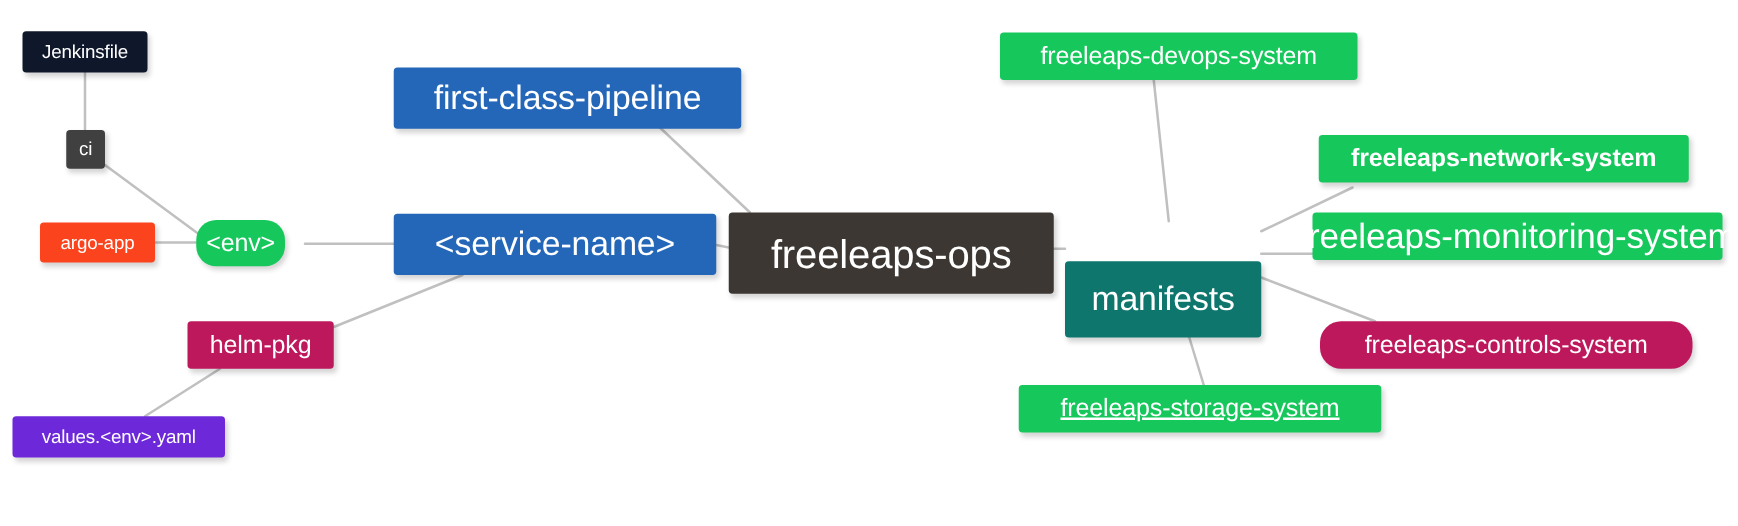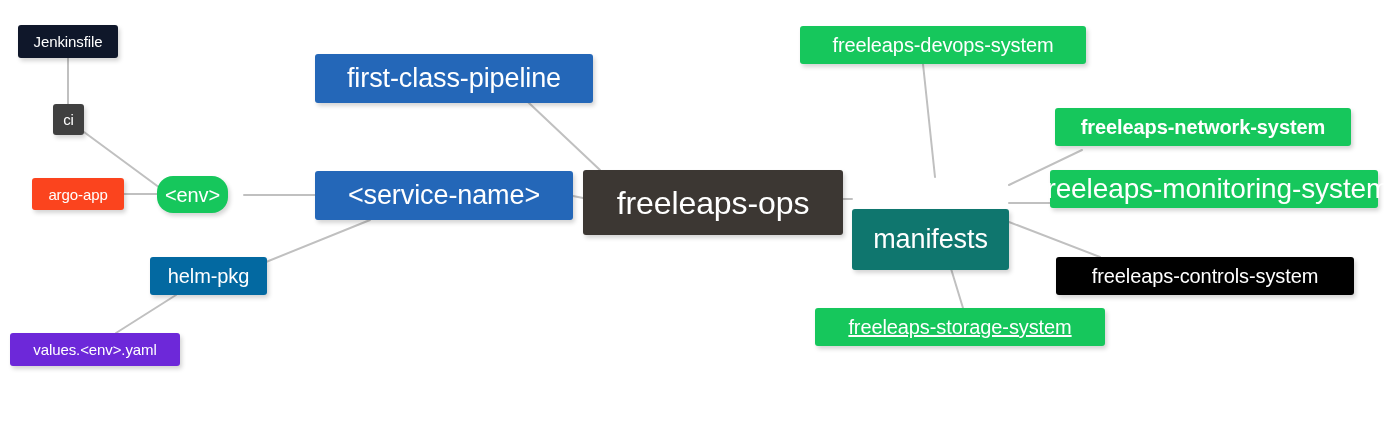--- a/index.html
+++ b/index.html
@@ -61,25 +61,25 @@
       <line x1="1009" y1="185" x2="1082" y2="150" stroke="#c0c0c0" stroke-width="2" stroke-linecap="round"></line>
       <line x1="1009" y1="203" x2="1050" y2="203" stroke="#c0c0c0" stroke-width="2" stroke-linecap="round"></line>
       <line x1="1009" y1="222" x2="1100" y2="257" stroke="#c0c0c0" stroke-width="2" stroke-linecap="round"></line>
       <line x1="938" y1="226" x2="963" y2="308" stroke="#c0c0c0" stroke-width="2" stroke-linecap="round"></line>
     </svg>
   <div id="node-layer">
       <div class="node" style="left: 18px; top: 25px; width: 100px; height: 33px; background: #0f172a; font-size: 15px;">Jenkinsfile</div>
       <div class="node" style="left: 53px; top: 104px; width: 31px; height: 31px; background: #404040; font-size: 15px;">ci</div>
       <div class="node" style="left: 32px; top: 178px; width: 92px; height: 32px; background: rgb(251, 68, 30); font-size: 15px;">argo-app</div>
       <div class="node" style="left: 157px; top: 176px; width: 71px; height: 37px; background: rgb(22, 199, 92); font-size: 20px; border-radius: 16px;">&lt;env&gt;</div>
-      <div class="node" style="left: 150px; top: 257px; width: 117px; height: 38px; background: #0369a1; font-size: 20px;">helm-pkg</div>
+      <div class="node" style="left: 150px; top: 257px; width: 117px; height: 38px; background: #be185d; font-size: 20px;">helm-pkg</div>
       <div class="node" style="left: 10px; top: 333px; width: 170px; height: 33px; background: #6d28d9; font-size: 15px;">values.&lt;env&gt;.yaml</div>
       <div class="node" style="left: 315px; top: 54px; width: 278px; height: 49px; background: rgb(36, 103, 184); font-size: 27px;">first-class-pipeline</div>
       <div class="node" style="left: 315px; top: 171px; width: 258px; height: 49px; background: rgb(36, 103, 184); font-size: 27px; text-align: center;">&lt;service-name&gt;</div>
       <div class="node" style="left: 583px; top: 170px; width: 260px; height: 65px; background: rgb(60, 55, 51); font-size: 32px;">freeleaps-ops</div>
       <div class="node" style="left: 852px; top: 177px; width: 157px; height: 61px; background: #0f766e; font-size: 27px; margin-top: 32px;">manifests</div>
       <div class="node" style="left: 800px; top: 26px; width: 286px; height: 38px; background: rgb(22, 199, 92); font-size: 20px;">freeleaps-devops-system</div>
       <div class="node" style="left: 1055px; top: 108px; width: 296px; height: 38px; background: rgb(22, 199, 92); font-size: 20px; font-weight: bold;">freeleaps-network-system</div>
       <div class="node" style="left: 1050px; top: 170px; width: 328px; height: 38px; background: rgb(22, 199, 92); font-size: 28px;">freeleaps-monitoring-system</div>
-      <div class="node" style="left: 1056px; top: 257px; width: 298px; height: 38px; background: #000000; font-size: 20px;">freeleaps-controls-system</div>
+      <div class="node" style="left: 1056px; top: 257px; width: 298px; height: 38px; background: #be185d; font-size: 20px; border-radius: 17px;">freeleaps-controls-system</div>
       <div class="node" style="left: 815px; top: 308px; width: 290px; height: 38px; background: rgb(22, 199, 92); font-size: 20px; text-decoration: underline;">freeleaps-storage-system</div>
     </div>
 </div>
 
 </body></html>

